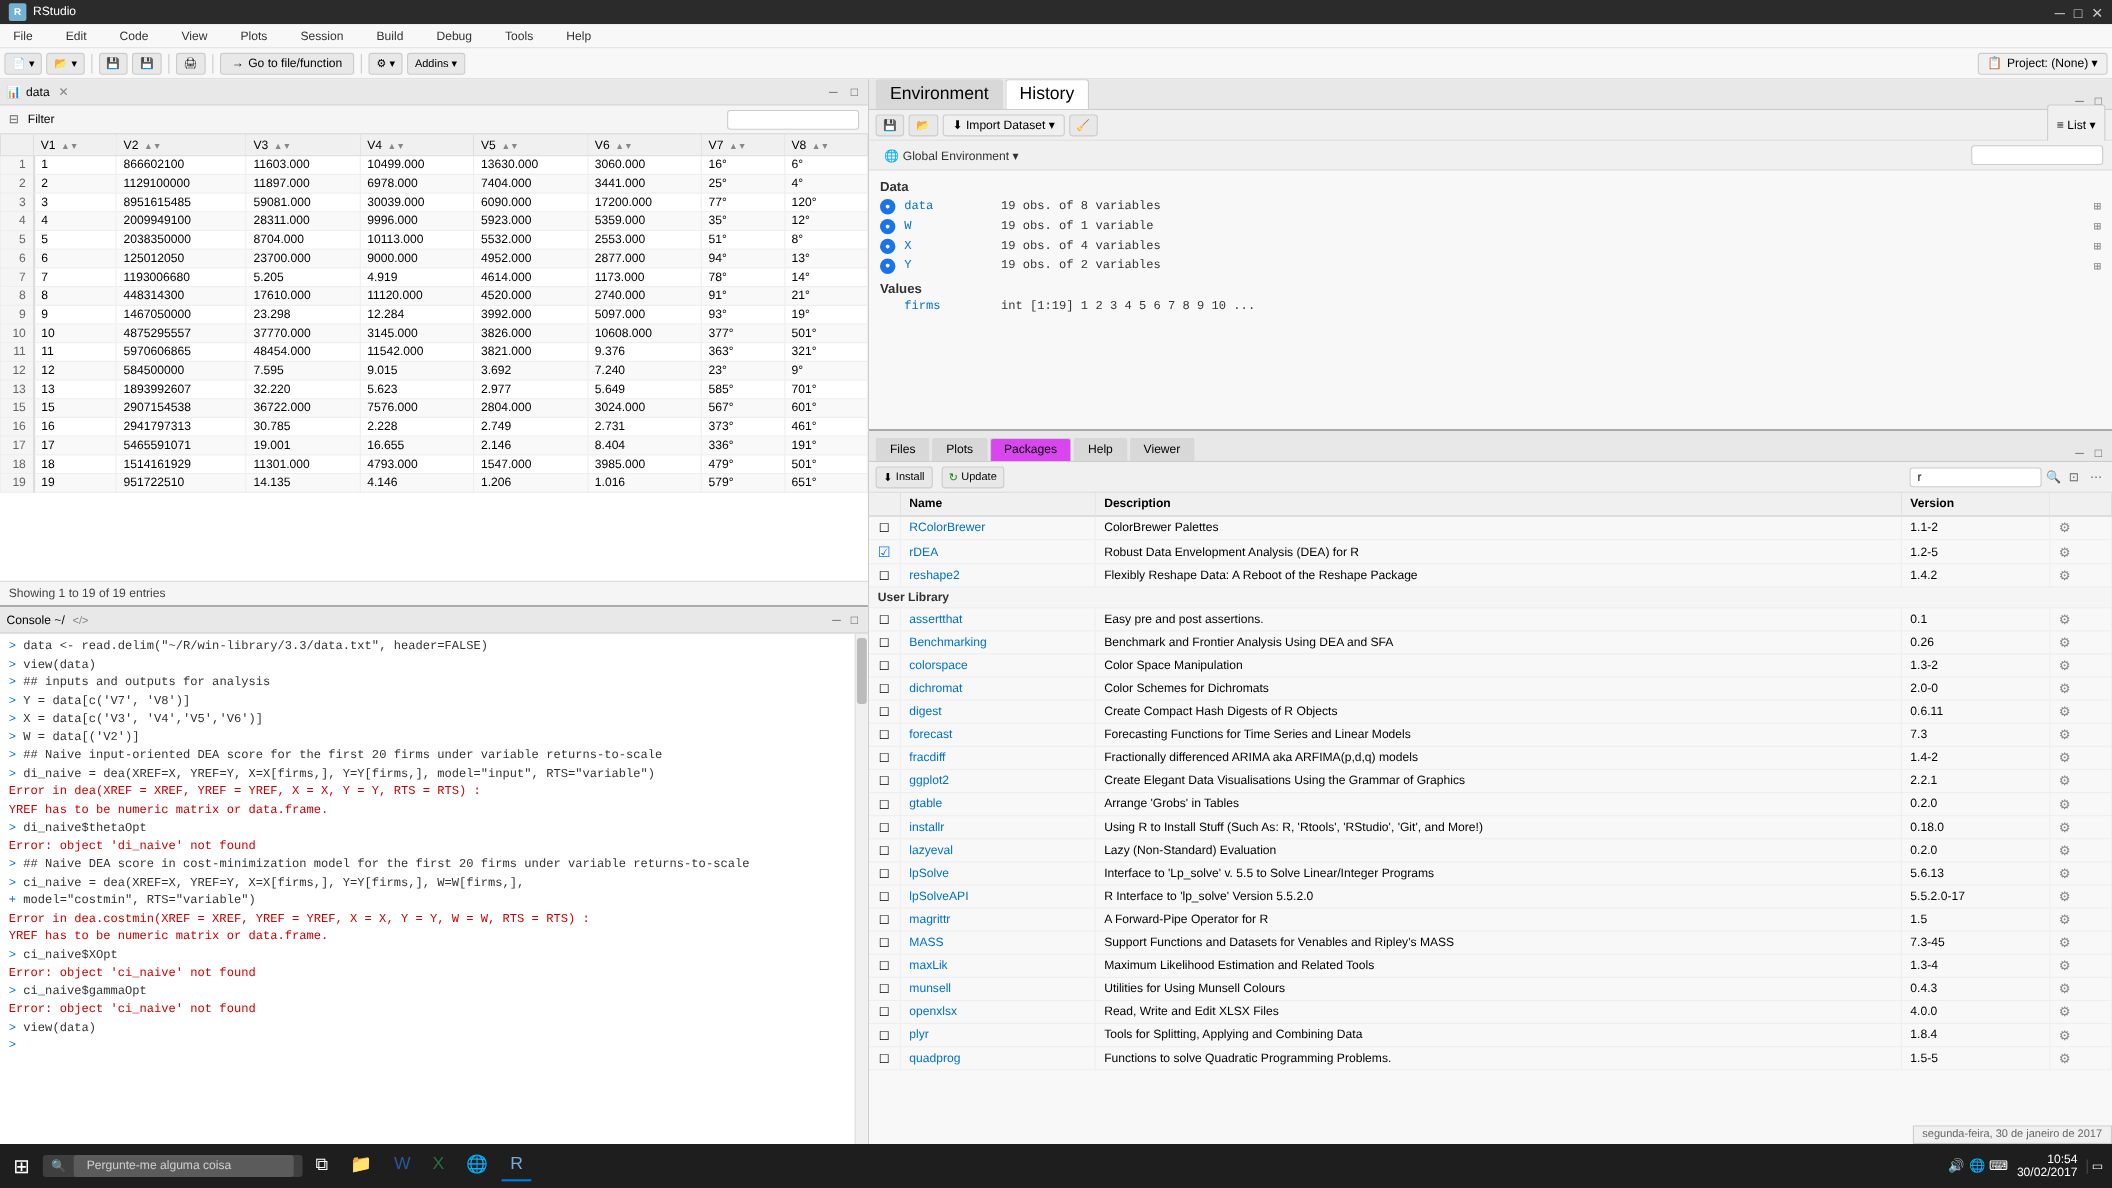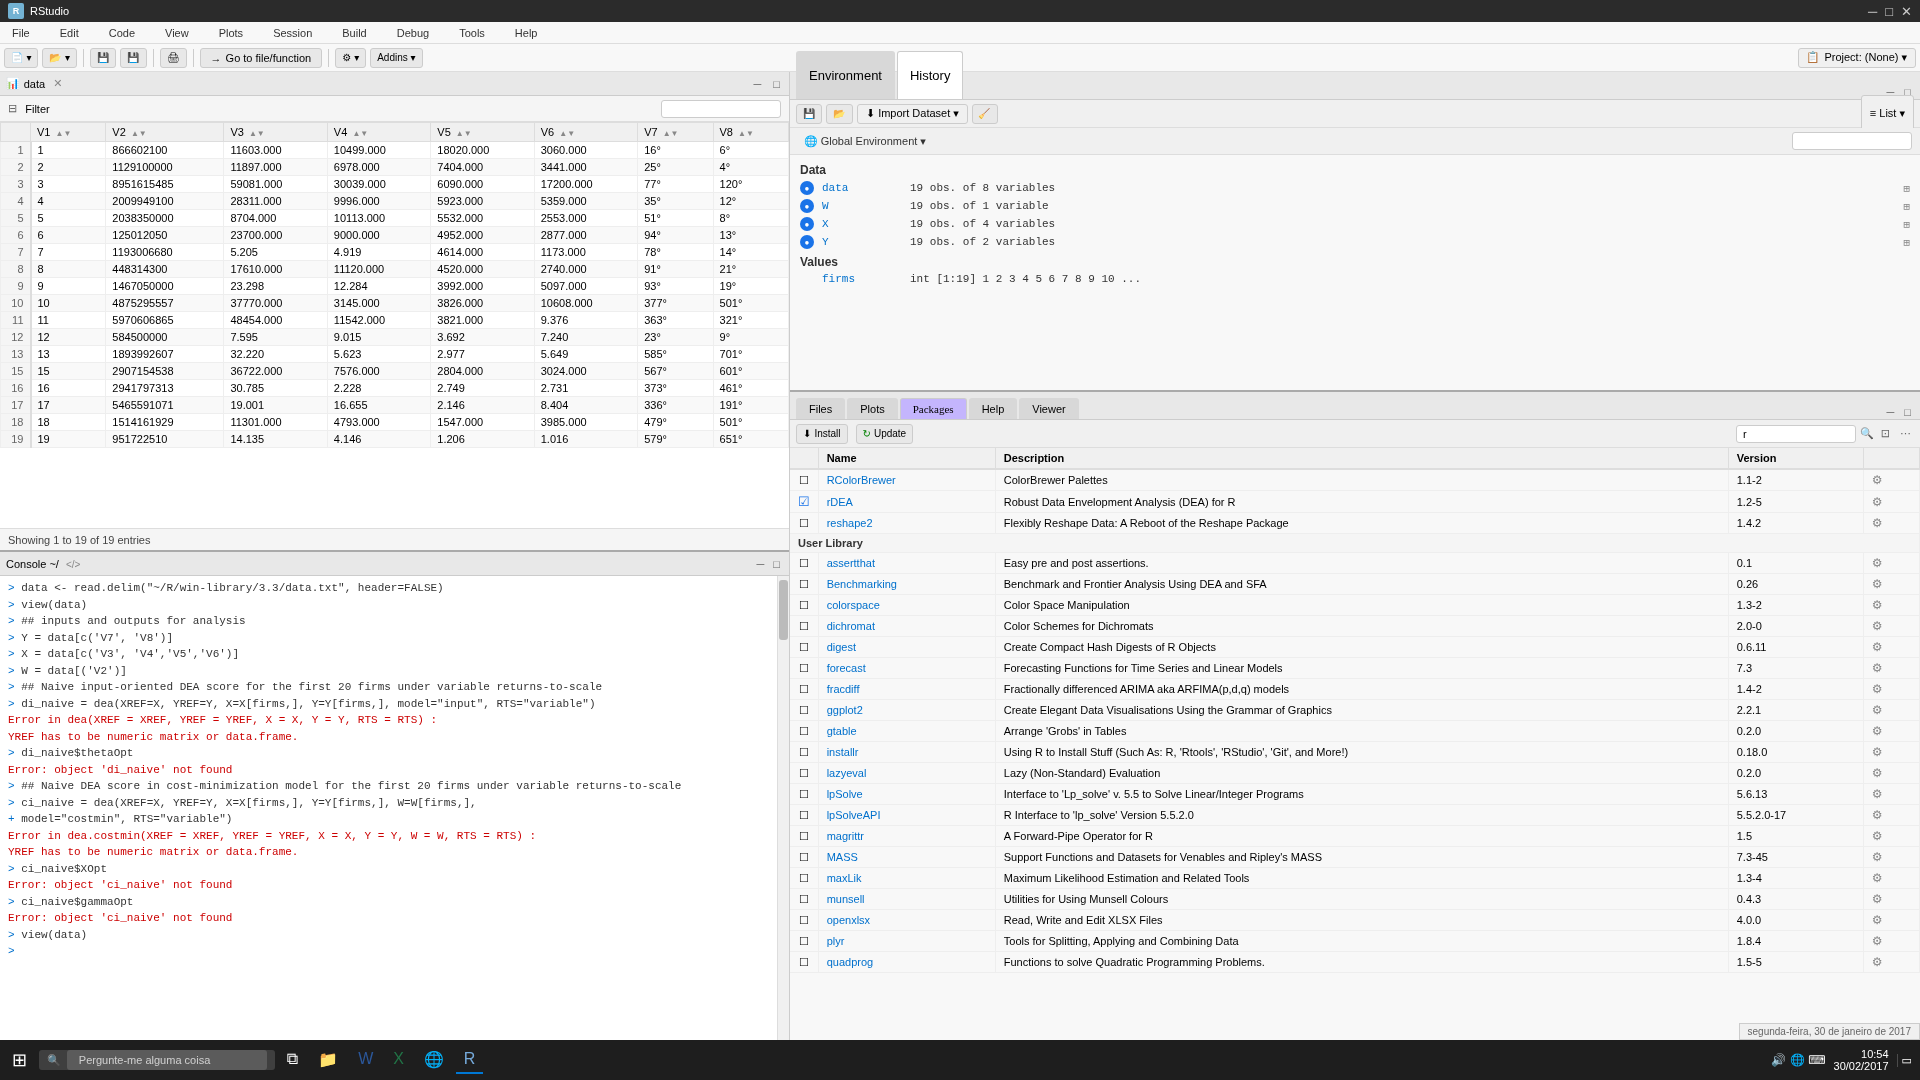--- a/index.html
+++ b/index.html
@@ -58,40 +58,40 @@
     #console-content { flex: 1; overflow: auto; padding: 4px 8px; font-family: 'Courier New', monospace; font-size: 11px; background: white; }
     #console-scrollbar { width: 12px; background: #f0f0f0; border-left: 1px solid #ddd; }
     
     
     #right-panel { width: calc(1920px - 790px); display: flex; flex-direction: column; background: #f8f8f8; }
     
     
     #env-panel { height: 320px; border-bottom: 2px solid #aaa; display: flex; flex-direction: column; }
     #env-tabs { background: #e8e8e8; border-bottom: 1px solid #ccc; height: 28px; display: flex; align-items: flex-end; padding: 0 6px; gap: 2px; justify-content: space-between; }
     #env-tabs .tab-left { display: flex; gap: 2px; align-items: flex-end; }
-    #env-tabs .tab { padding: 16px 12px; font-size: 13px; cursor: pointer; border: 1px solid transparent; border-bottom: none; border-radius: 3px 3px 0 0; }
+    #env-tabs .tab { padding: 4px 12px; font-size: 16px; cursor: pointer; border: 1px solid transparent; border-bottom: none; border-radius: 3px 3px 0 0; }
     #env-tabs .tab.active { background: white; border-color: #ccc; }
     #env-tabs .tab.inactive { background: #d8d8d8; }
     #env-toolbar { background: #f0f0f0; border-bottom: 1px solid #ddd; height: 28px; display: flex; align-items: center; padding: 0 6px; gap: 4px; justify-content: space-between; }
     #env-toolbar .left { display: flex; align-items: center; gap: 4px; }
     #env-toolbar .right { display: flex; align-items: center; gap: 4px; }
     #env-content { flex: 1; overflow: auto; padding: 4px; font-family: 'Courier New', monospace; font-size: 11px; }
     .env-section-header { font-weight: bold; color: #333; padding: 4px 6px 2px; font-family: 'Segoe UI', sans-serif; font-size: 12px; }
     .env-item { display: flex; align-items: center; padding: 2px 6px; gap: 8px; }
     .env-item .env-icon { width: 14px; height: 14px; border-radius: 50%; display: inline-flex; align-items: center; justify-content: center; font-size: 8px; color: white; font-weight: bold; flex-shrink: 0; }
     .env-icon.blue { background: #1a73e8; }
     .env-item .env-name { min-width: 80px; color: #0070cc; }
     .env-item .env-desc { color: #333; }
     
     
     #files-panel { flex: 1; display: flex; flex-direction: column; }
     #files-tabs { background: #e8e8e8; border-bottom: 1px solid #ccc; height: 28px; display: flex; align-items: flex-end; padding: 0 6px; gap: 2px; justify-content: space-between; }
     #files-tabs .tab-left { display: flex; gap: 2px; align-items: flex-end; }
     #files-tabs .tab { padding: 4px 12px; font-size: 11px; cursor: pointer; border: 1px solid transparent; border-bottom: none; border-radius: 3px 3px 0 0; }
-    #files-tabs .tab.active { background: #c4b5fd; border-color: #ccc; font-family: Liberation Serif, serif; }
+    #files-tabs .tab.active { background: #d946ef; border-color: #ccc; }
     #files-tabs .tab.inactive { background: #d8d8d8; }
     #pkg-toolbar { background: #f0f0f0; border-bottom: 1px solid #ddd; height: 28px; display: flex; align-items: center; padding: 0 6px; gap: 8px; justify-content: space-between; }
     #pkg-toolbar .left { display: flex; align-items: center; gap: 8px; }
     #pkg-table-container { flex: 1; overflow-y: auto; }
     #pkg-table { width: 100%; border-collapse: collapse; font-size: 11px; }
     #pkg-table th { background: #f0f0f0; border-bottom: 2px solid #ddd; border-right: 1px solid #ddd; padding: 4px 8px; text-align: left; font-weight: bold; position: sticky; top: 0; z-index: 1; }
     #pkg-table td { border-bottom: 1px solid #eee; border-right: 1px solid #eee; padding: 3px 8px; }
     #pkg-table .pkg-checkbox { width: 24px; text-align: center; }
     .pkg-checked { color: #1a73e8; font-size: 13px; }
     .pkg-name { color: #0070cc; cursor: pointer; }
@@ -235,21 +235,21 @@
               <th>V8 <span class="sort-arrow">▲▼</span></th>
             </tr>
           </thead>
           <tbody id="data-table-body">
           <tr>
                 <td class="row-num">1</td>
                 <td>1</td>
                 <td>866602100</td>
                 <td>11603.000</td>
                 <td>10499.000</td>
-                <td>18020.000</td>
+                <td>13630.000</td>
                 <td>3060.000</td>
                 <td>16°</td>
                 <td>6°</td>
               </tr>
               <tr>
                 <td class="row-num">2</td>
                 <td>2</td>
                 <td>1129100000</td>
                 <td>11897.000</td>
                 <td>6978.000</td>

